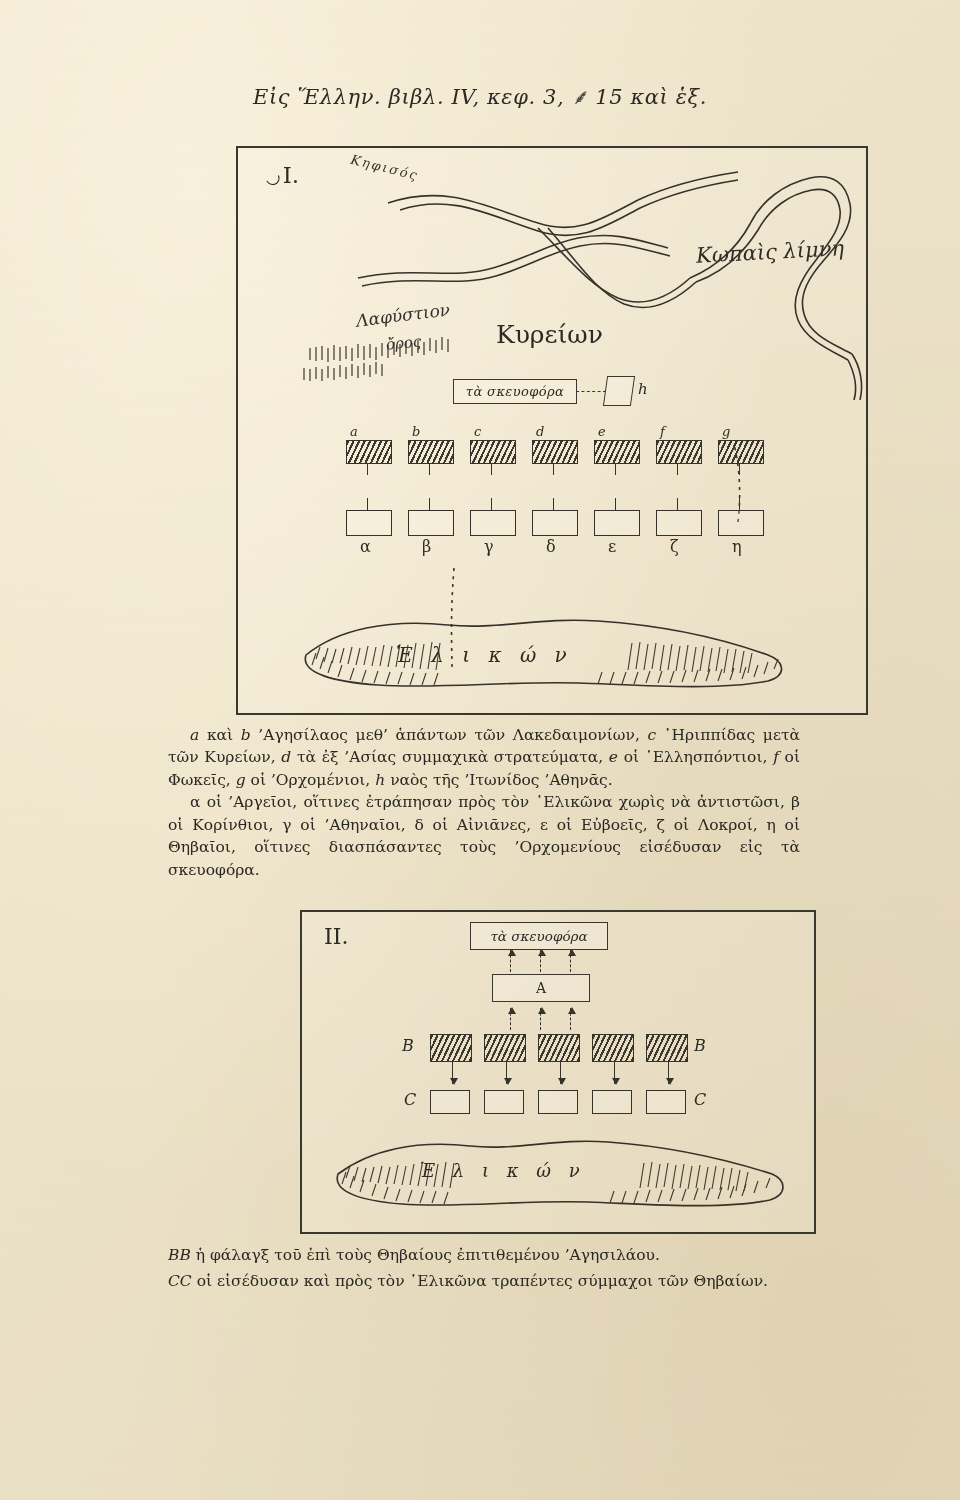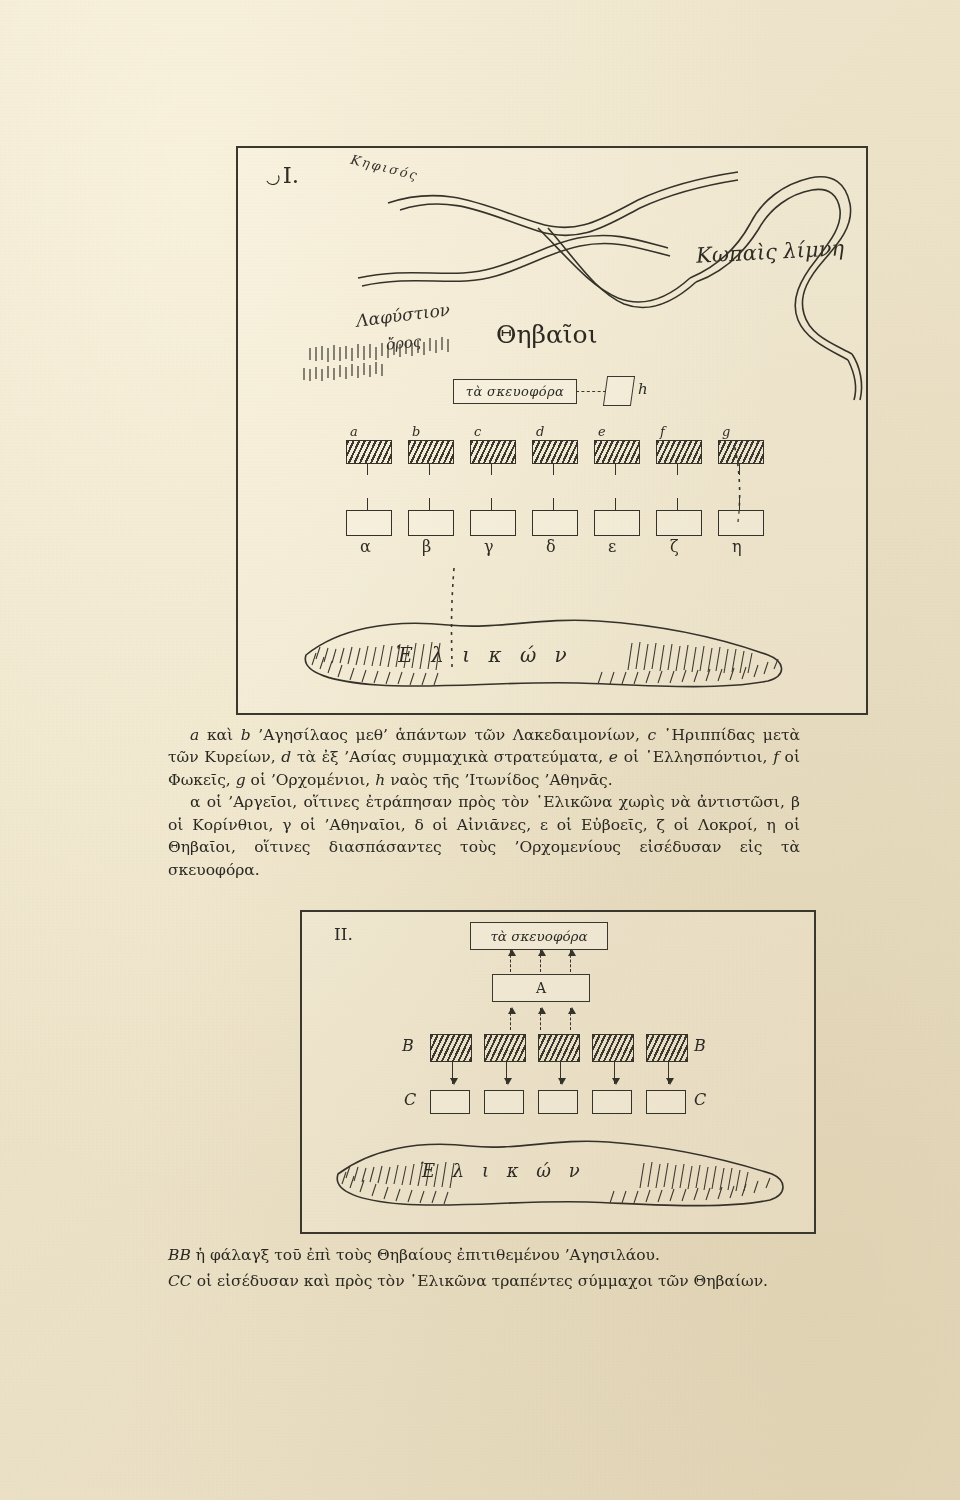--- a/index.html
+++ b/index.html
@@ -264,23 +264,23 @@
     position: absolute;
     left: 300px;
     top: 910px;
     width: 512px;
     height: 320px;
     border: 2px solid #3a372e;
     background: rgba(255,252,240,0.18);
   }
   .fig2-label {
     position: absolute;
-    left: 32px;
+    left: 22px;
     top: 12px;
-    font-size: 17px;
+    font-size: 22px;
   }
   .skeuo2 {
     position: absolute;
     left: 168px;
     top: 10px;
     width: 136px;
     height: 26px;
     border: 1.6px solid #3a372e;
     font-size: 13.5px;
     font-style: italic;
@@ -396,32 +396,33 @@
     border-bottom: 7px solid #35322a;
   }
   svg { display: block; }
 </style>
 </head>
 <body>
 
 <div class="page">
   <div class="grain"></div>
 
+  <div class="header">Εἰς Ἕλλην. βιβλ.  IV,  κεφ.  3,  ⸙ 15  καὶ  ἑξ.</div>
 
   <div class="fig1">
 
     <div class="fig1-label">
       <span class="arc">◡</span><span>I.</span>
     </div>
 
     <div class="kifisos">Κηφισός</div>
     <div class="lake-label">Κωπαὶς λίμνη</div>
     <div class="laphystion">Λαφύστιον</div>
     <div class="oros">ὄρος</div>
-    <div class="koroneia">Θηβαῖοι</div>
+    <div class="koroneia">Κυρείων</div>
 
     <svg width="628" height="565" style="position:absolute;left:0;top:0;">
       <g fill="none" stroke="#35322a" stroke-width="1.6">
         <path d="M150 55 C 210 35, 250 60, 300 75 C 340 88, 365 70, 400 52 C 430 38, 460 30, 500 24"></path>
         <path d="M162 62 C 215 45, 252 68, 300 83 C 342 96, 368 78, 402 60 C 432 46, 462 38, 500 32"></path>
         <path d="M120 130 C 175 118, 215 132, 255 120 C 290 110, 310 96, 340 90 C 375 83, 400 92, 430 100"></path>
         <path d="M124 138 C 178 126, 218 140, 258 128 C 292 118, 312 104, 342 98 C 376 91, 400 100, 432 108"></path>
         <path d="M300 80 C 330 110, 352 138, 380 150 C 405 160, 430 150, 452 130"></path>
         <path d="M310 80 C 338 112, 358 144, 386 156 C 412 166, 436 154, 458 134"></path>
 

